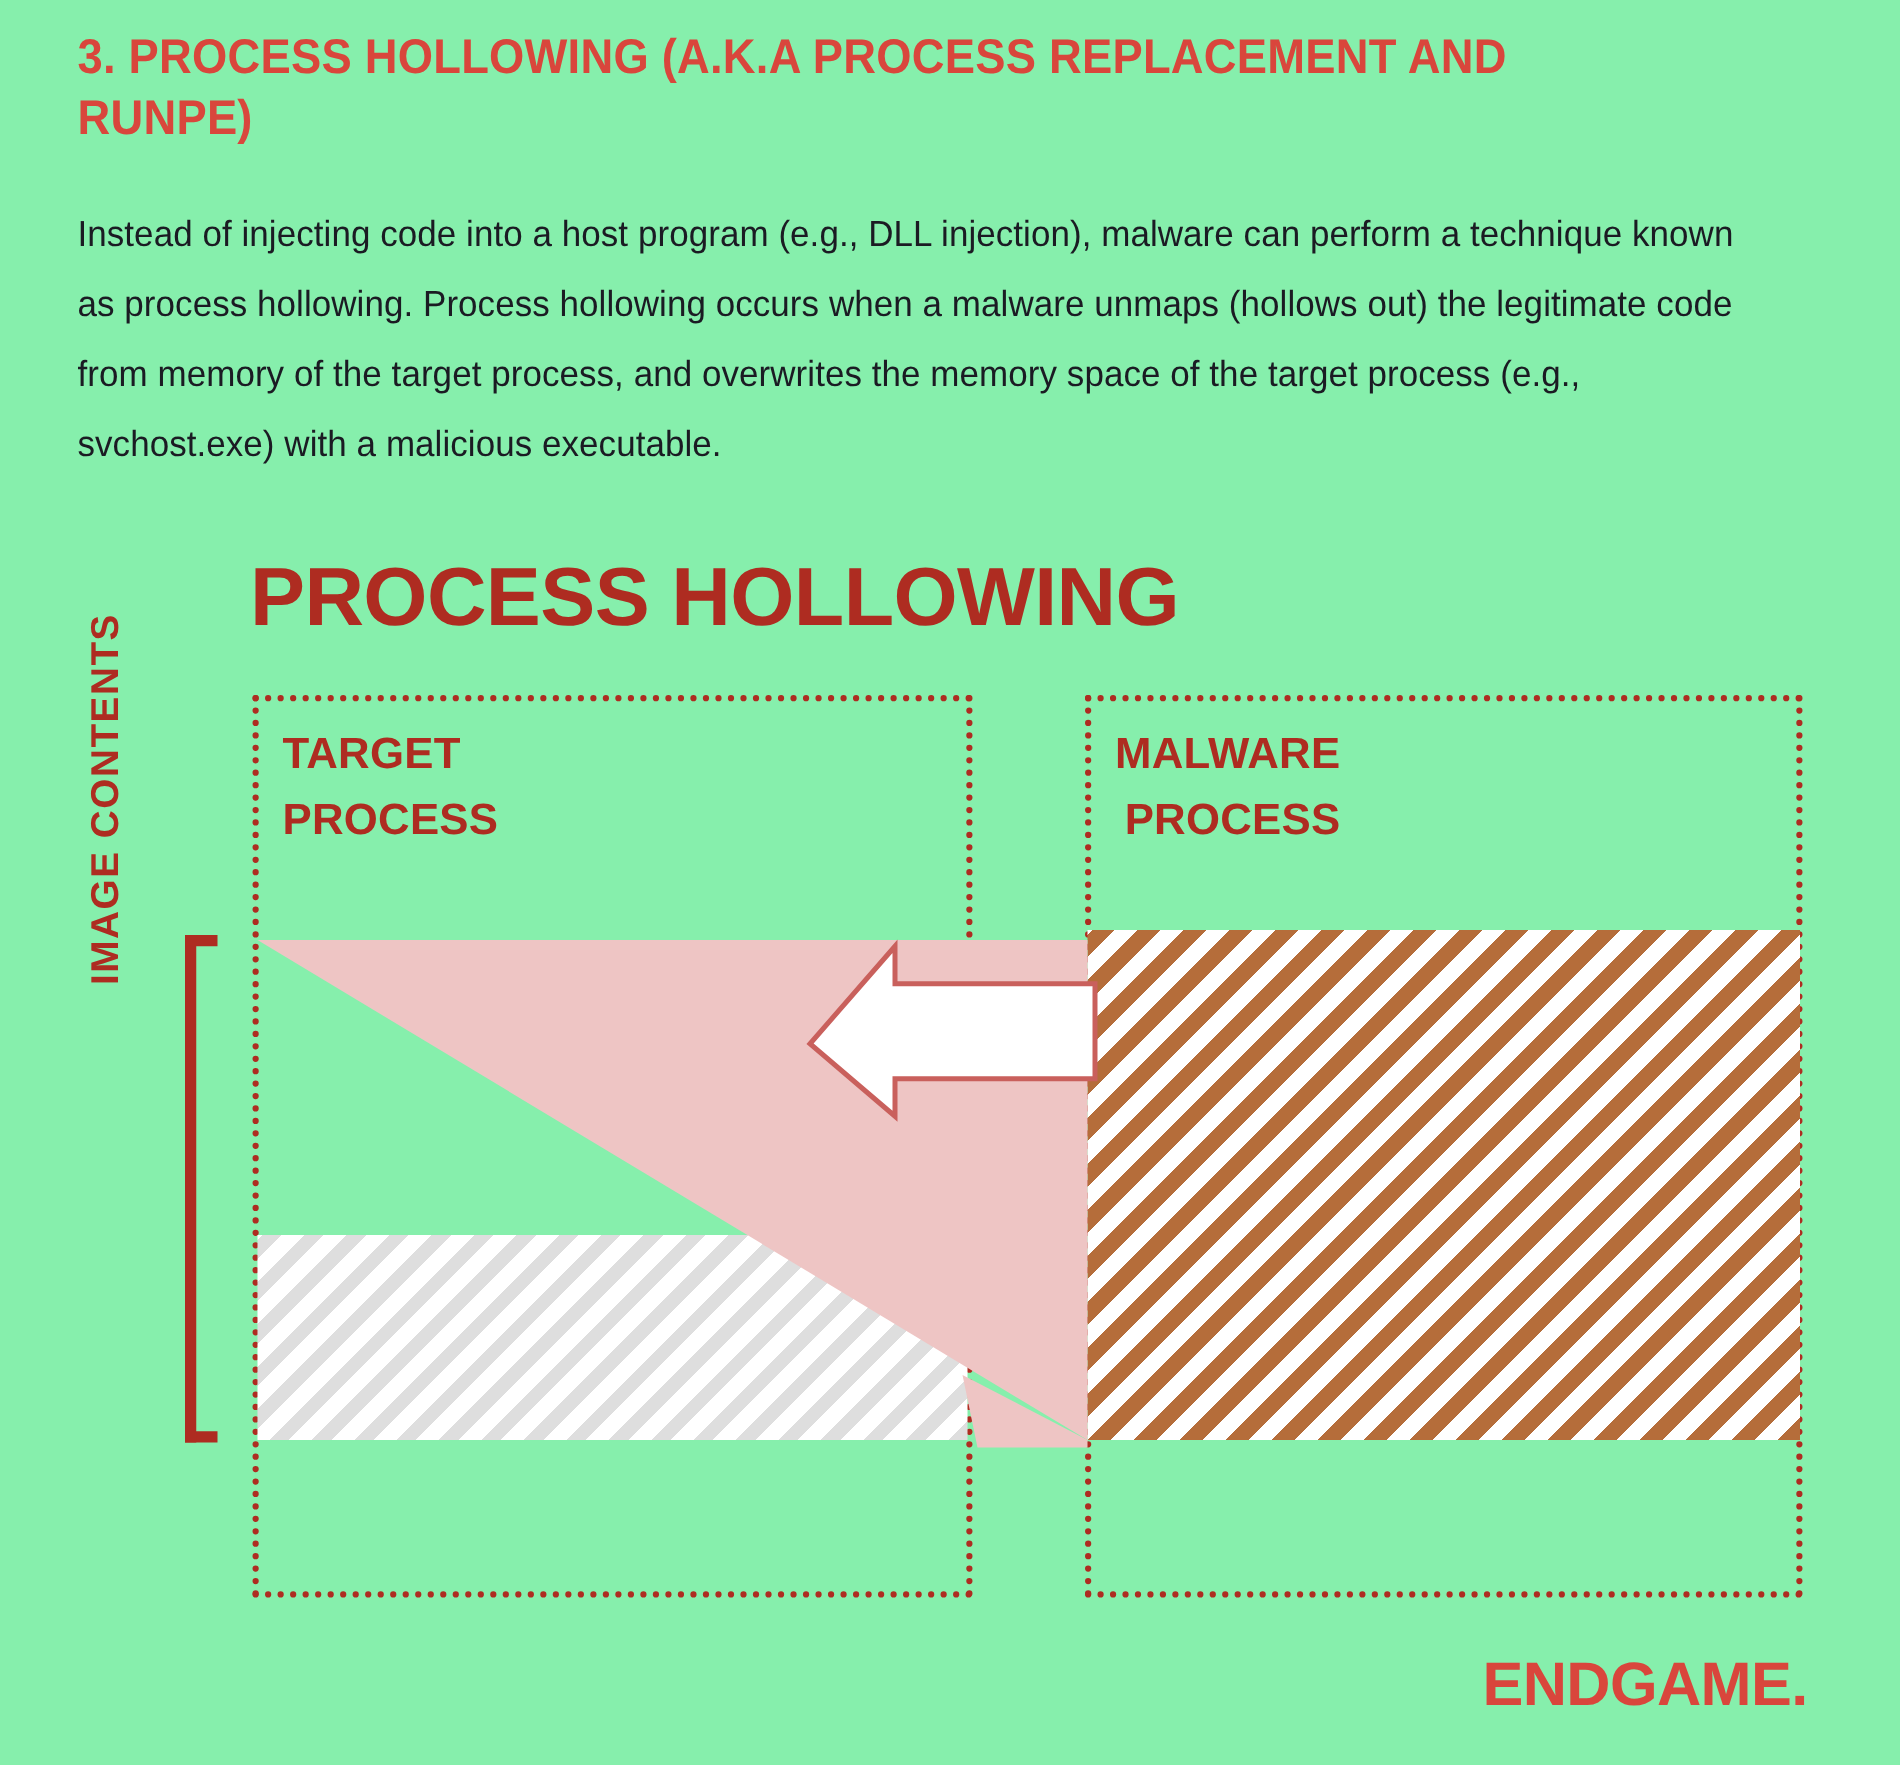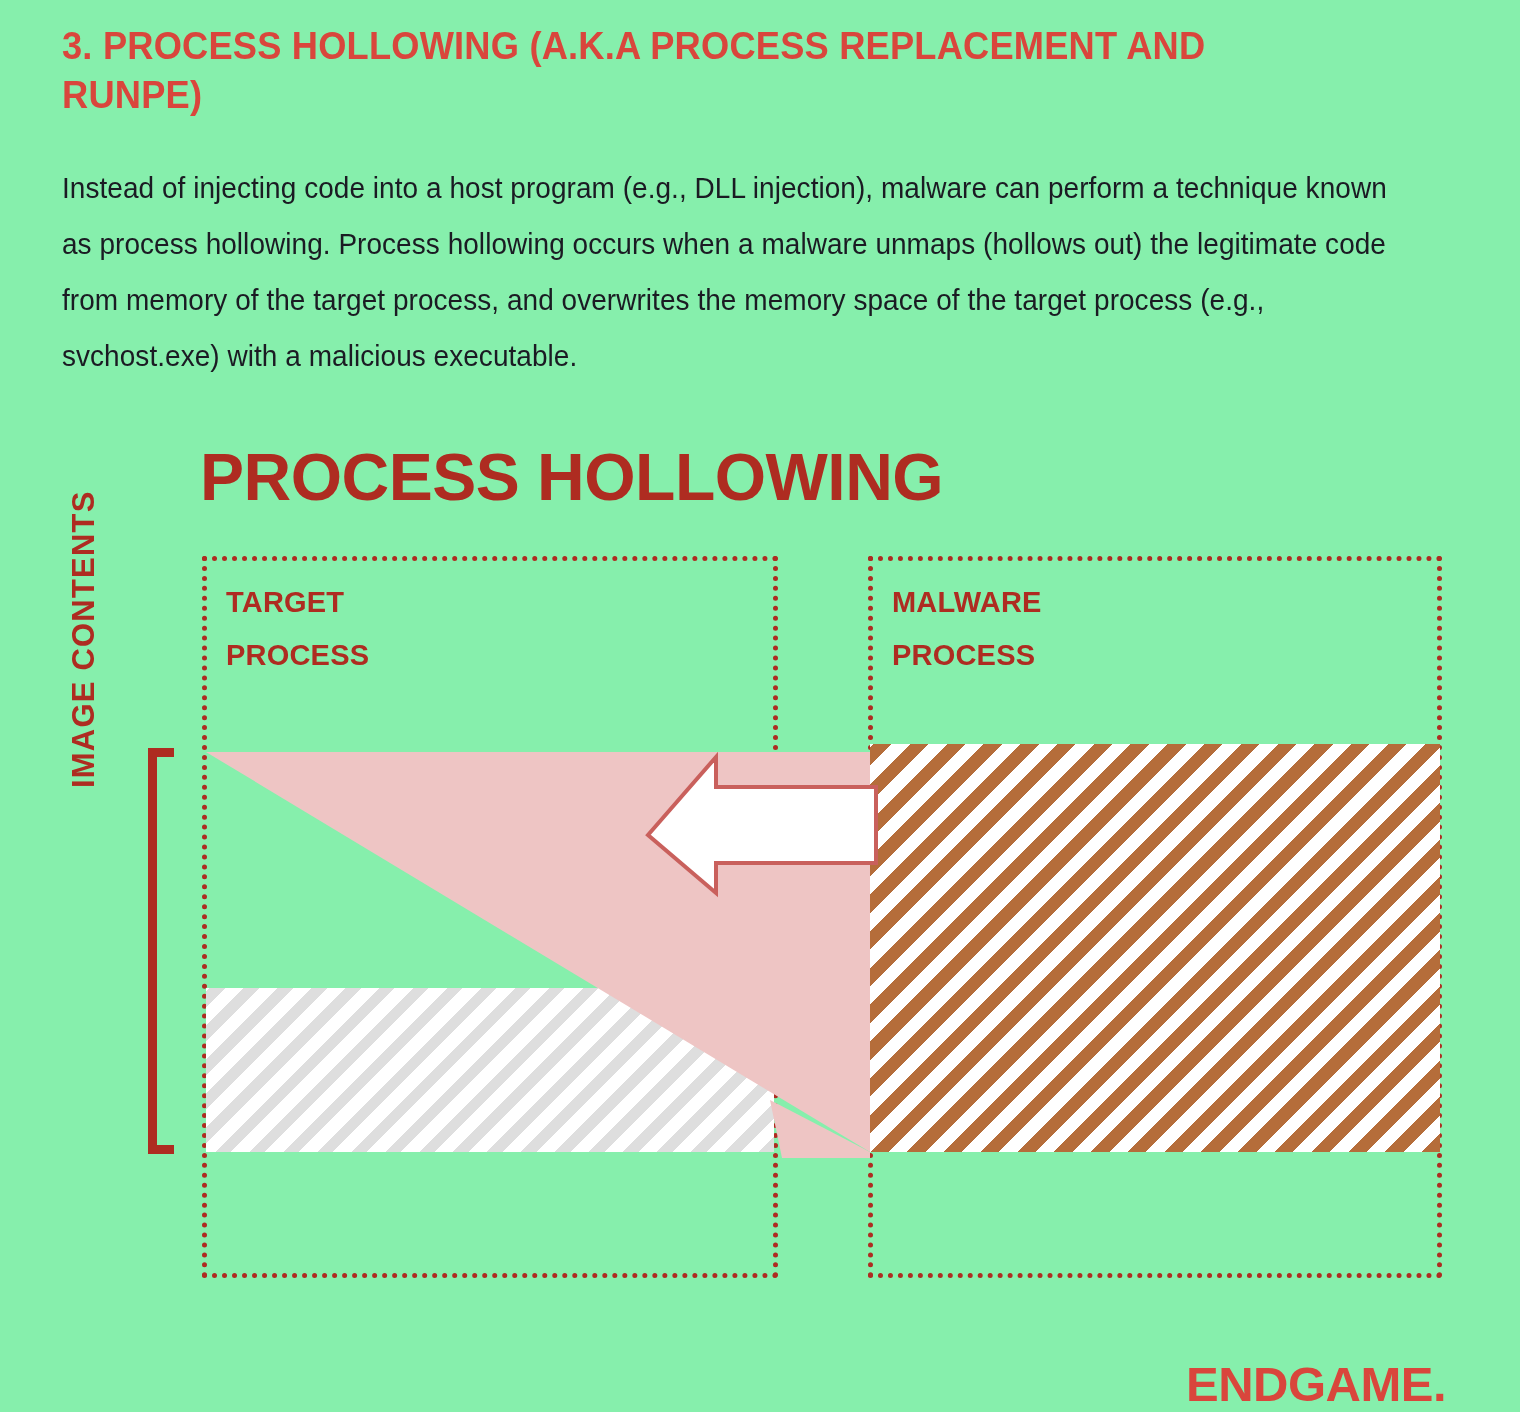--- a/index.html
+++ b/index.html
@@ -89,28 +89,28 @@
     box-sizing: border-box;
     background: transparent;
   }
   #target-box  { left: 202px; top: 556px; width: 576px; height: 722px; }
   #malware-box { left: 868px; top: 556px; width: 574px; height: 722px; }
 
   .proc-label {
     position: absolute;
     color: #ae2c21;
     font-family: "Liberation Sans", sans-serif;
-    font-size: 29px;
+    font-size: 35px;
     font-weight: bold;
     line-height: 53px;
     letter-spacing: 0.2px;
     white-space: pre-line;
   }
   #target-label  { left: 226px; top: 576px; }
-  #malware-label { left: 892px; top: 576px; }
+  #malware-label { left: 892px; top: 576px; text-align: right; }
 
   
   .hatch {
     position: absolute;
     box-sizing: border-box;
   }
   #malware-hatch {
     left: 870px;
     top: 744px;
     width: 570px;
@@ -175,21 +175,20 @@
     position: absolute;
     left: 1186px;
     top: 1324px;
     color: #d9463c;
     font-family: "Liberation Sans", sans-serif;
     font-size: 49px;
     font-weight: bold;
     letter-spacing: -0.5px;
     line-height: 1;
     white-space: nowrap;
-    margin-top: 36px;
   }
 </style>
 </head>
 <body>
 
 <div class="page">
 
   <h2 class="section-heading">3. Process Hollowing (a.k.a Process Replacement and RunPE)</h2>
 
   <p class="body-paragraph">Instead of injecting code into a host program (e.g., DLL injection), malware can perform a technique known as process hollowing. Process hollowing occurs when a malware unmaps (hollows out) the legitimate code from memory of the target process, and overwrites the memory space of the target process (e.g., svchost.exe) with a malicious executable.</p>

